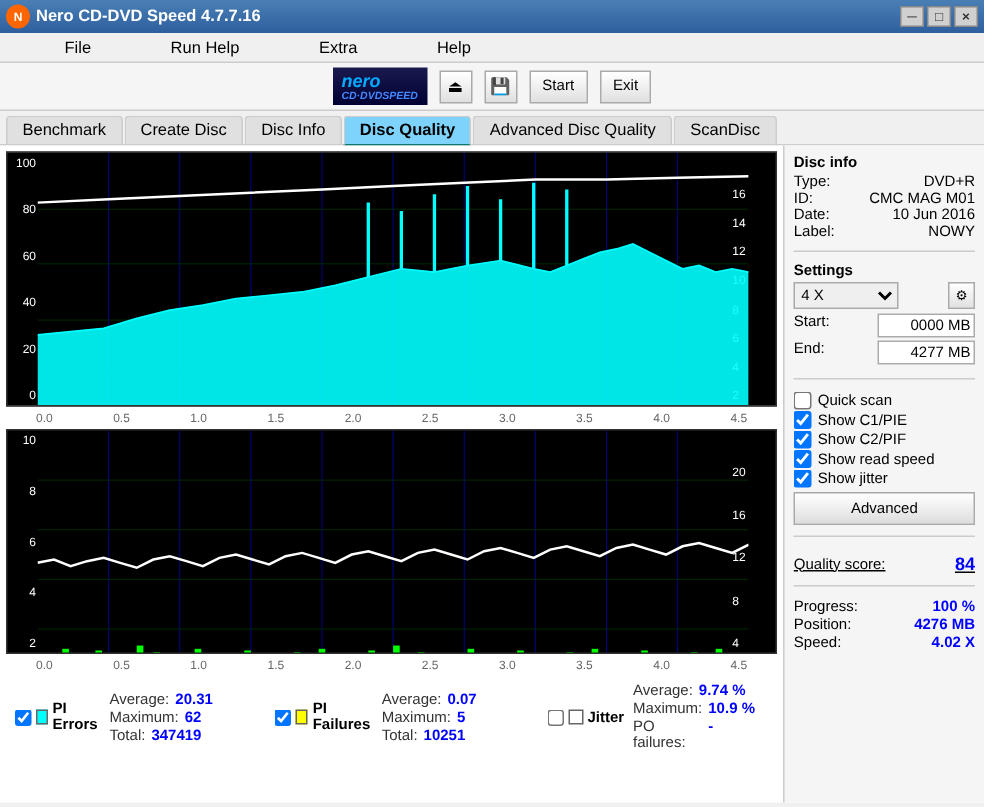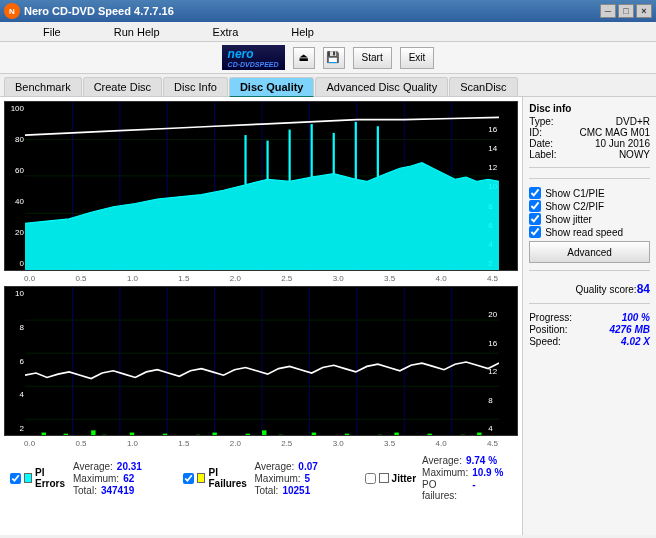--- a/index.html
+++ b/index.html
@@ -184,25 +184,25 @@
     .advanced-btn {
       width: 100%;
       height: 22px;
       background: linear-gradient(to bottom, #fff, #ddd);
       border: 1px solid #aaa;
       font-size: 10px;
       cursor: pointer;
       margin-top: 2px;
     }
     
-    .quality-row { display: flex; justify-content: flex-end; align-items: center; font-size: 10px; margin-top: 4px; }
+    .quality-row { display: flex; justify-content: space-between; align-items: center; font-size: 10px; margin-top: 4px; text-decoration: underline; }
     .quality-val { color: blue; font-weight: bold; font-size: 12px; }
     
     .progress-row { display: flex; justify-content: space-between; margin: 1px 0; }
-    .progress-val { color: blue; font-weight: bold; font-style: italic; }
+    .progress-val { color: blue; font-weight: bold; }
     
     
     .grid-line-v { stroke: #0000aa; stroke-width: 0.5; }
     .grid-line-h { stroke: #003300; stroke-width: 0.5; }
     
     
     .nero-logo { 
       background: linear-gradient(to bottom, #1a1a4e, #000033);
       color: #00aaff; 
       font-weight: bold; 
@@ -491,39 +491,60 @@
         <span class="info-val">10 Jun 2016</span>
       </div>
       <div class="info-row">
         <span>Label:</span>
         <span class="info-val">NOWY</span>
       </div>
     </div>
 
     <div class="divider"></div>
 
+    <div>
+      <div class="section-title">Settings</div>
+      <div class="settings-row">
+        <select class="speed-select">
+          <option>4 X</option>
+        </select>
+        <div class="toolbar-icon-btn" style="width:18px;height:18px;font-size:9px;">⚙</div>
+      </div>
+      <div class="info-row" style="margin:2px 0;">
+        <span>Start:</span>
+        <input type="text" class="input-field" value="0000 MB" style="">
+      </div>
+      <div class="info-row" style="margin:2px 0;">
+        <span>End:</span>
+        <input type="text" class="input-field" value="4277 MB" style="">
+      </div>
+    </div>
 
     <div class="divider"></div>
 
     <div>
+      <div class="checkbox-row">
+        <input type="checkbox" style="">
+        <span>Quick scan</span>
+      </div>
       <div class="checkbox-row">
         <input type="checkbox" checked="" style="">
         <span>Show C1/PIE</span>
       </div>
       <div class="checkbox-row">
         <input type="checkbox" checked="" style="">
         <span>Show C2/PIF</span>
       </div>
       <div class="checkbox-row">
         <input type="checkbox" checked="" style="">
-        <span>Show jitter</span>
+        <span>Show read speed</span>
       </div>
       <div class="checkbox-row">
         <input type="checkbox" checked="" style="">
-        <span>Show read speed</span>
+        <span>Show jitter</span>
       </div>
       <button class="advanced-btn">Advanced</button>
     </div>
 
     <div class="divider"></div>
 
     <div class="quality-row">
       <span>Quality score:</span>
       <span class="quality-val">84</span>
     </div>

